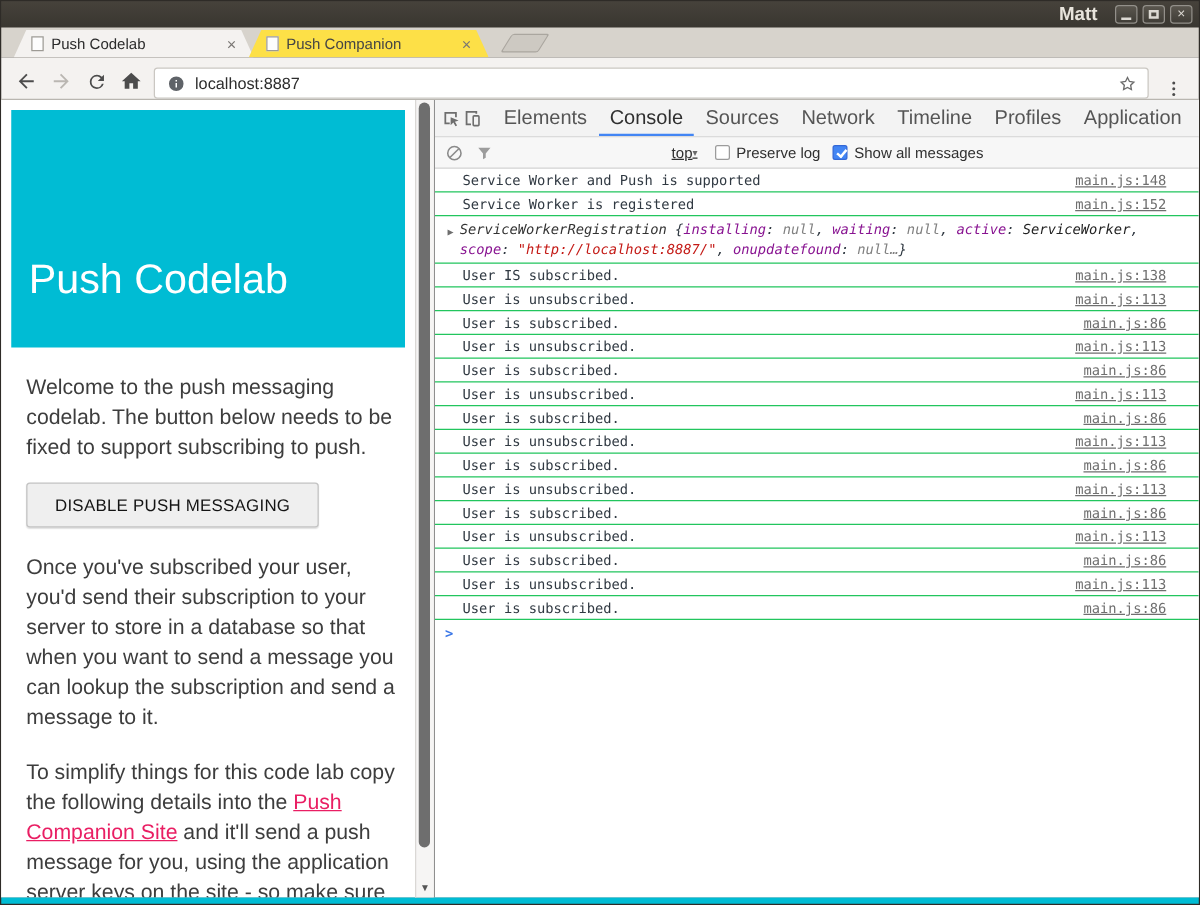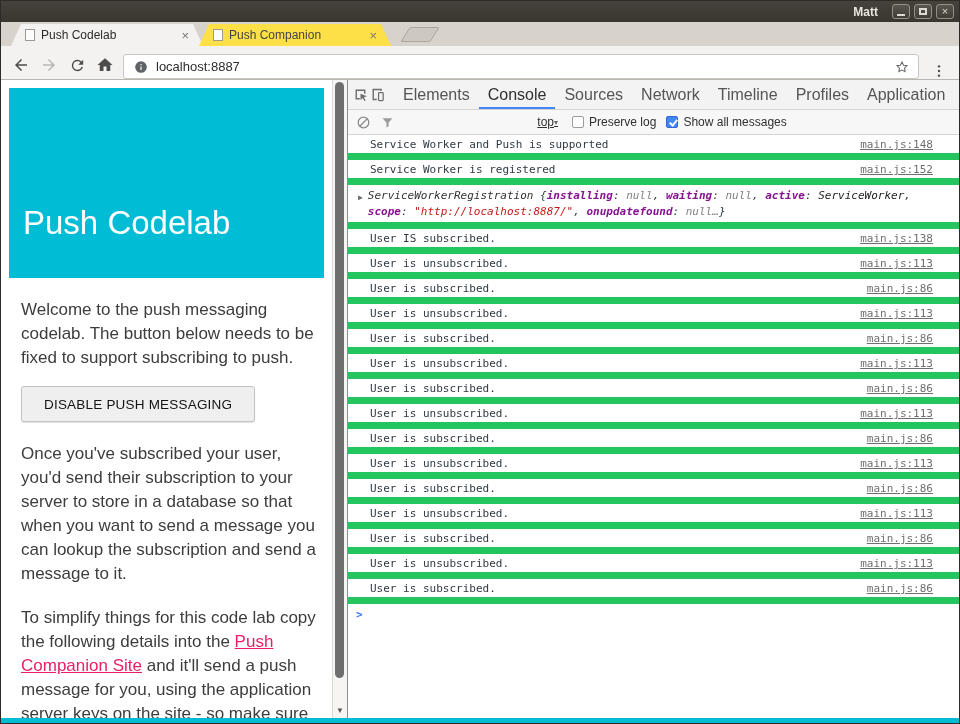--- a/index.html
+++ b/index.html
@@ -15,21 +15,21 @@
     border: 1px solid #2e2b27;
   }
 
   
   .titlebar {
     flex: 0 0 21px;
     background: linear-gradient(#46423b, #393630);
     display: flex; align-items: center; justify-content: flex-end;
     padding: 0 5px; gap: 4px;
   }
-  .tb-user { color: #e8e4dc; font-size: 12px; font-weight: bold; margin-right: 10px; }
+  .tb-user { color: #e8e4dc; font-size: 15px; font-weight: bold; margin-right: 10px; }
   .win-btn {
     width: 18px; height: 15px; border: 1px solid #93908a; border-radius: 3px;
     background: linear-gradient(#5a564e, #403d37);
     display: flex; align-items: center; justify-content: center;
   }
   .wb-min { width: 8px; height: 2px; background: #dcd9d3; margin-top: 7px; }
   .wb-max { width: 8px; height: 7px; border: 2px solid #dcd9d3; }
   .wb-x  { color: #dcd9d3; font-size: 11px; line-height: 1; }
 
   
@@ -120,30 +120,30 @@
   .cb.checked::after {
     content: ""; position: absolute; left: 3.5px; top: 1px;
     width: 3px; height: 6px; border: solid #fff; border-width: 0 2px 2px 0;
     transform: rotate(40deg);
   }
 
   .dt-messages { flex: 1; overflow: hidden; font-family: "DejaVu Sans Mono", "Liberation Mono", monospace; font-size: 11px; }
   .crow {
     display: flex; align-items: baseline;
     padding: 3px 26px 2px 22px; line-height: 13px;
-    border-bottom: 7px solid #22c55e; color: #303942;
+    border-bottom: 1px solid #22c55e; color: #303942;
   }
   .crow.objrow { padding-left: 10px; align-items: flex-start; }
   .msg-text { flex: 1; }
   .src-link { color: #6f6f6f; text-decoration: underline; margin-left: 10px; white-space: nowrap; }
   .expander { color: #6e6e6e; font-size: 8px; margin: 3px 5px 0 0; flex: 0 0 auto; }
   .obj-preview { font-style: italic; line-height: 16px; flex: 1; }
   .tok-name   { color: #333333; }
   .tok-plain  { color: #303942; }
-  .tok-key    { color: #881391; font-weight: bold; }
+  .tok-key    { color: #881391; }
   .tok-null   { color: #808080; }
   .tok-value  { color: #222222; }
   .tok-string { color: #c41a16; }
   .prompt-row { display: flex; padding: 4px 8px; }
   .prompt-chevron { color: #3c78e7; font-weight: bold; }
 
   .bottom-strip { flex: 0 0 5px; background: #00bcd4; }
 </style>
 </head>
 <body>

